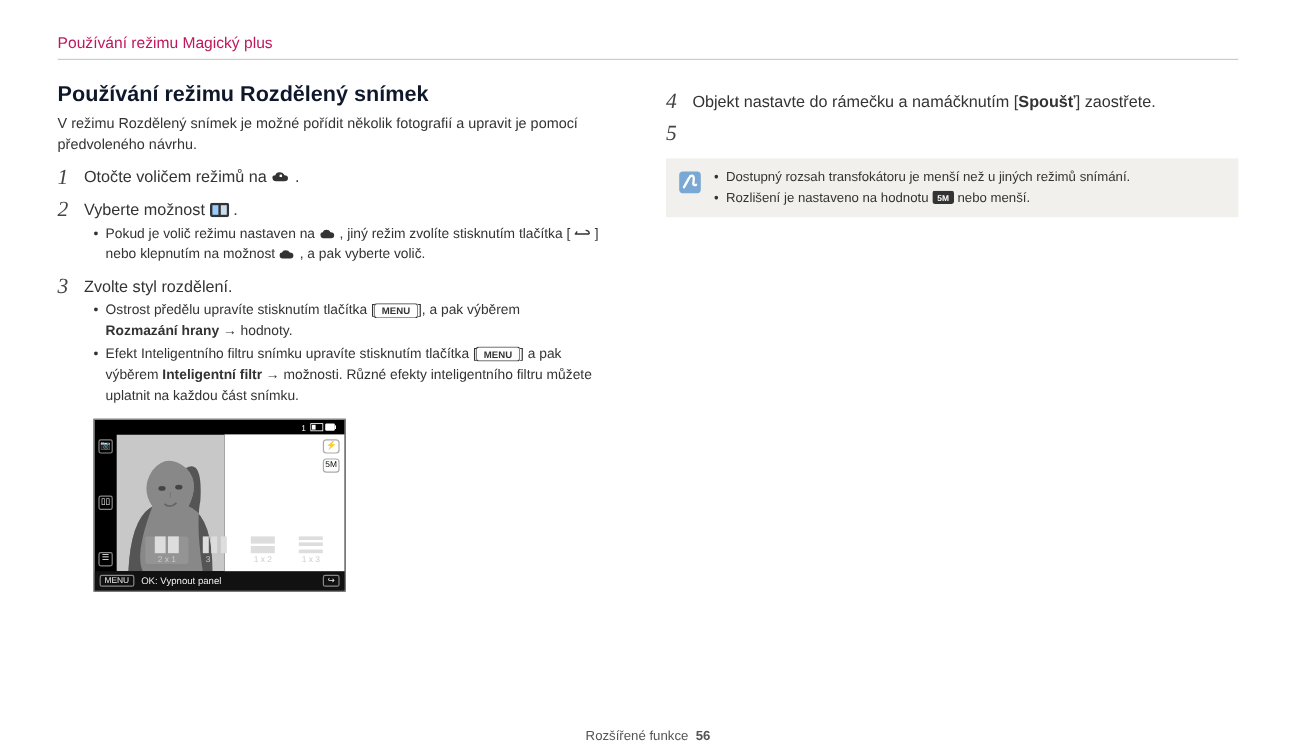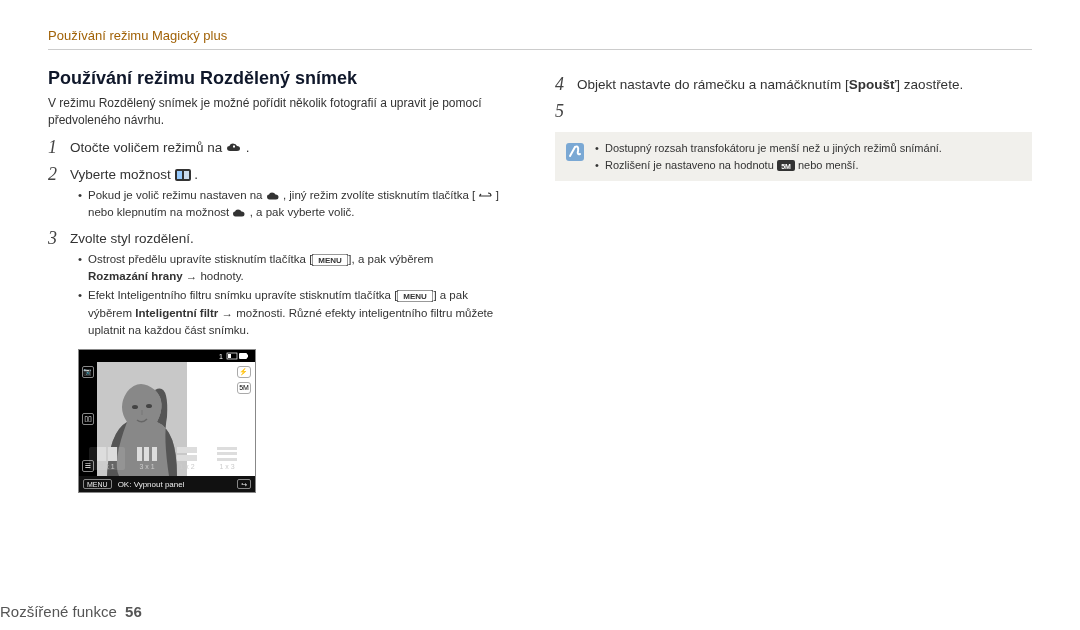--- a/index.html
+++ b/index.html
@@ -9,21 +9,21 @@
     width: 1080px;
     height: 630px;
     position: relative;
     color: #333;
   }
   .page {
     padding: 28px 48px 0 48px;
   }
   .header {
     font-size: 13px;
-    color: #a16207;
+    color: #be185d;
     border-bottom: 1px solid #ccc;
     padding-bottom: 6px;
     margin-bottom: 18px;
   }
   .columns {
     display: flex;
     gap: 30px;
   }
   .col-left, .col-right { flex: 1; min-width: 0; }
   .section-title {
@@ -78,21 +78,21 @@
     content: "•";
     position: absolute;
     left: 0;
     top: 0;
   }
   .bold { font-weight: bold; }
   .arrow { font-family: Arial; }
   .camera-screen {
     margin-left: 30px;
     margin-top: 10px;
-    width: 178px;
+    width: 210px;
     border: 1px solid #888;
     background: #000;
     color: #fff;
     font-size: 8px;
     position: relative;
   }
   .cs-top {
     height: 12px;
     position: relative;
   }
@@ -232,21 +232,22 @@
   .note-box li::before {
     content: "•";
     position: absolute;
     left: 0;
   }
   .footer {
     position: absolute;
     bottom: 10px;
     left: 0;
     right: 0;
-    font-size: 15px;
+    text-align: center;
+    font-size: 11px;
     color: #555;
   }
   .footer .page-num { font-weight: bold; }
 </style>
 </head>
 <body>
 
 <div class="page">
   <div class="header">Používání režimu Magický plus</div>
 

